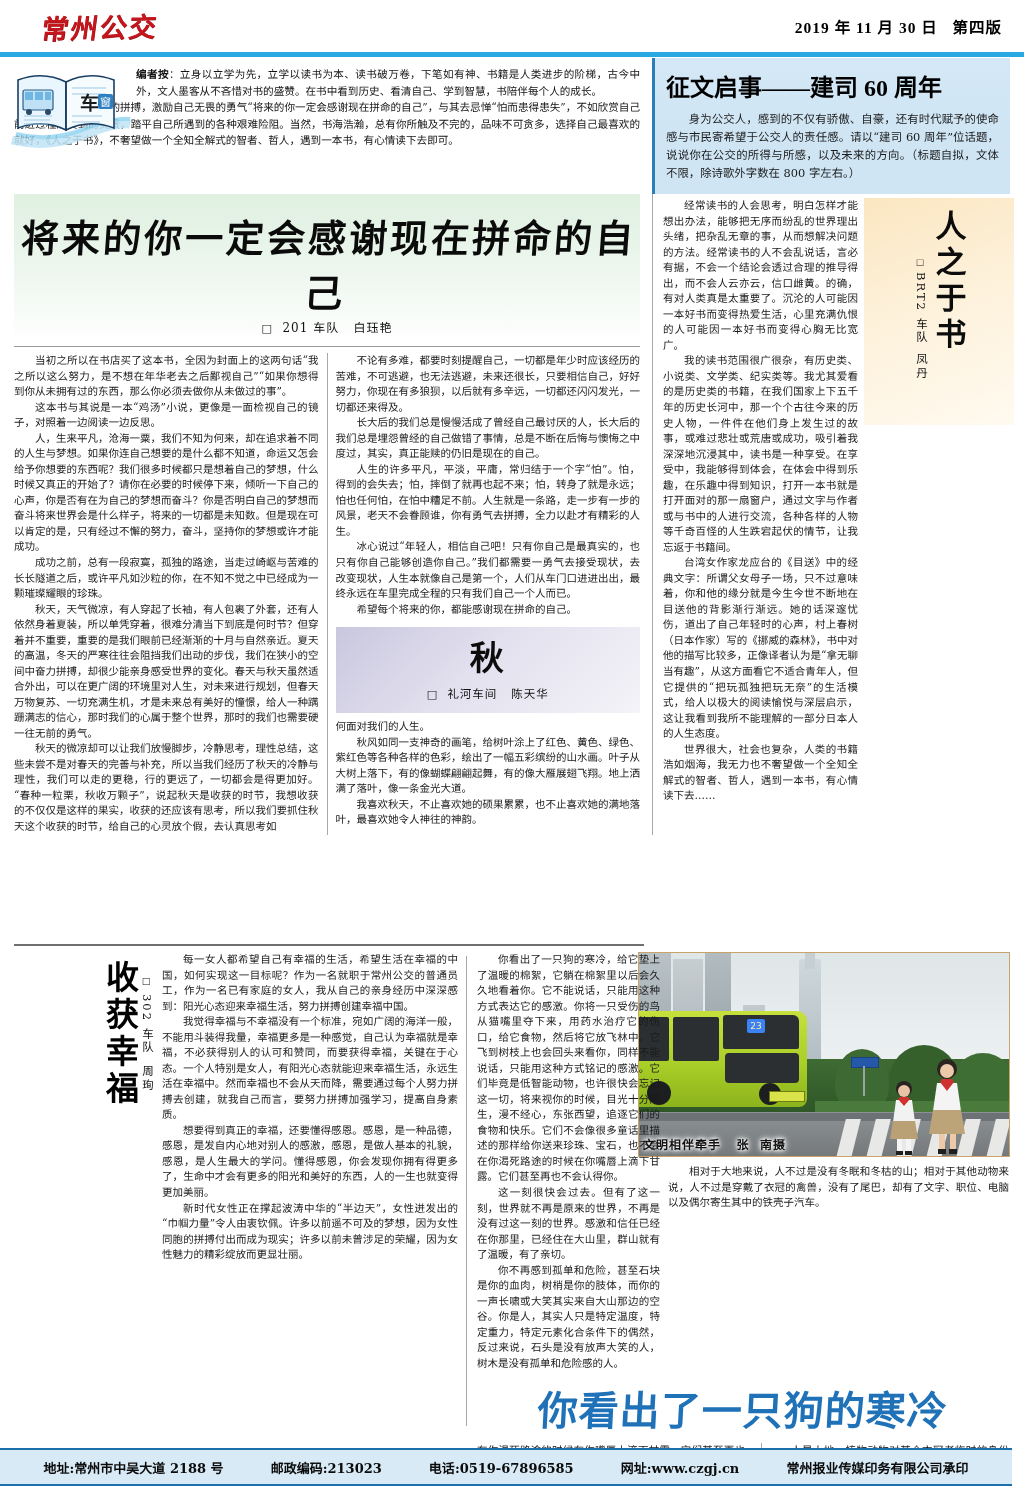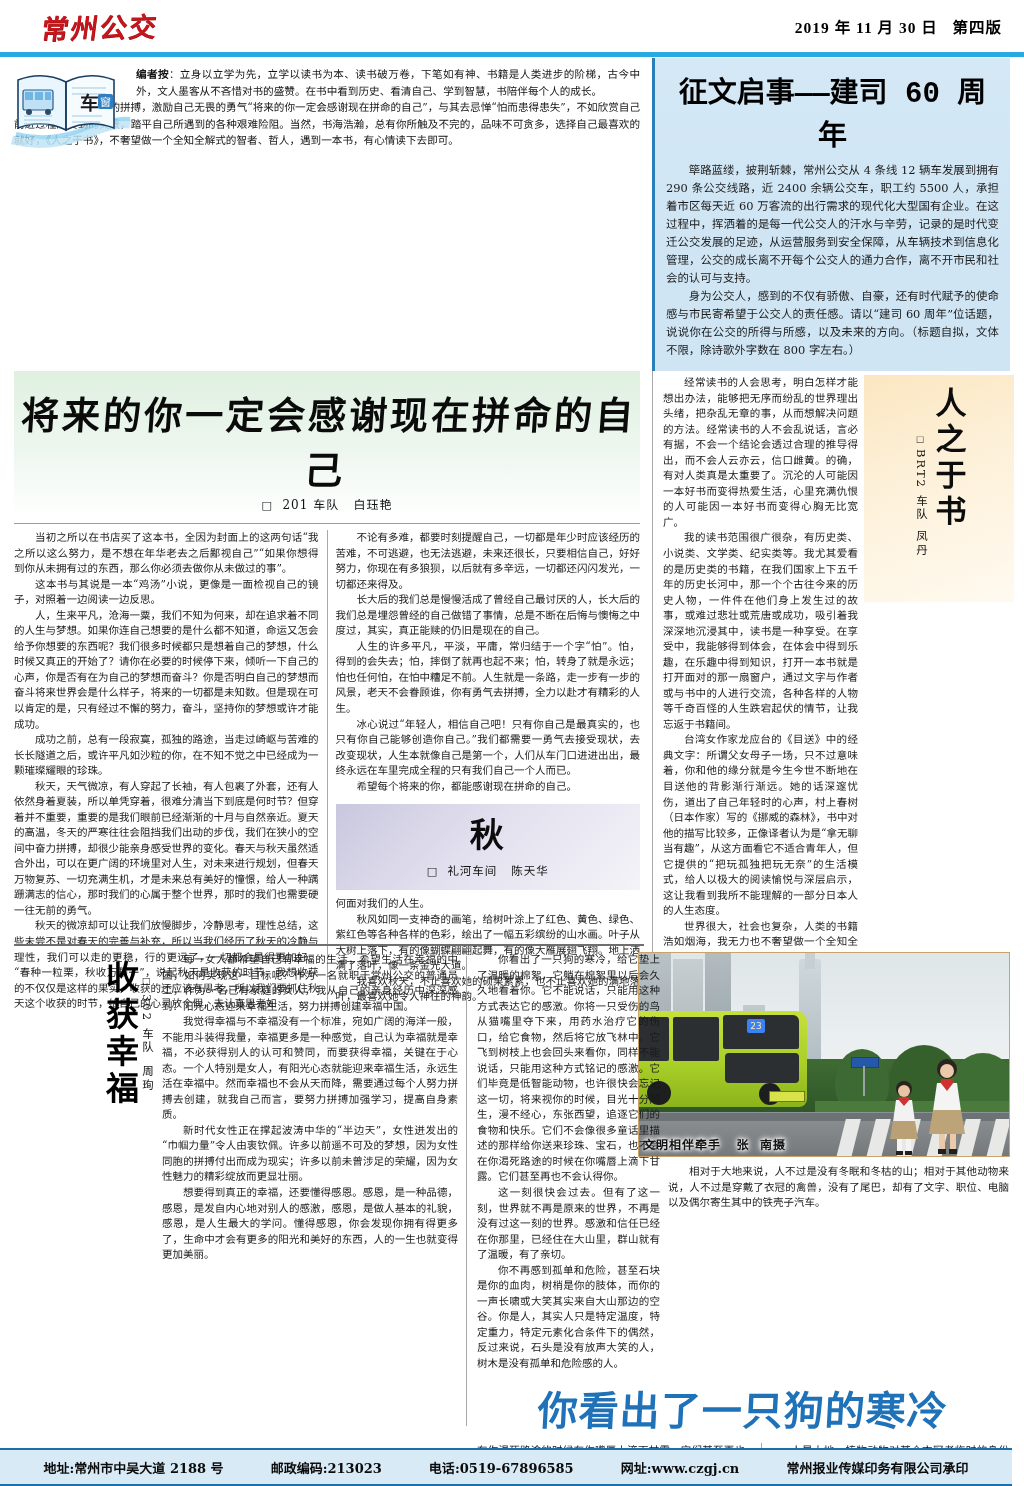--- a/index.html
+++ b/index.html
@@ -46,22 +46,22 @@
   .ed-note .ind{text-indent:2em;}
   .ed-note b{font-weight:bold;}
 
   
   .callbox{
     width:358px;background:linear-gradient(180deg,#d4e8f6 0%,#cfe5f4 60%,#cfe5f4 100%);
     border-left:3px solid #2a7fb8;
     padding:10px 11px 12px 11px;box-sizing:border-box;
   }
   .callbox h2{
-    margin:0 0 7px 0;font-size:29px;text-align:center;font-weight:bold;
-    letter-spacing:0px;font-family:Liberation Mono, monospace;color:#000;
+    margin:0 0 7px 0;font-size:24px;font-weight:bold;
+    letter-spacing:0px;font-family:Liberation Serif, serif;color:#000;
   }
   .callbox .body-text{font-size:11.4px;line-height:1.58;}
 
   
   .vrule{width:1px;background:#a8a8a8;}
 
   
   .feature-head{
     background:linear-gradient(180deg,#dff0e0 0%,#eef7ef 55%,#ffffff 100%);
     padding:14px 0 7px 0;text-align:center;position:relative;
@@ -200,21 +200,20 @@
 
       <div class="ed-note">
         <p class="first"><b>编者按</b><span>：立身以立学为先，立学以读书为本、读书破万卷，下笔如有神、书籍是人类进步的阶梯，古今中外，文人墨客从不吝惜对书的盛赞。在书中看到历史、看清自己、学到智慧，书陪伴每个人的成长。</span></p>
         <p class="ind">在书中看到他人的拼搏，激励自己无畏的勇气“将来的你一定会感谢现在拼命的自己”，与其去忌惮“怕而患得患失”，不如欣赏自己前进过程欣赏到的美景，踏平自己所遇到的各种艰难险阻。当然，书海浩瀚，总有你所触及不完的，品味不可贪多，选择自己最喜欢的就好，《人之于书》，不奢望做一个全知全解式的智者、哲人，遇到一本书，有心情读下去即可。</p>
       </div>
     </div>
 
     <div class="callbox">
       <h2>征文启事——建司 60 周年</h2>
       <div class="body-text">
-        <p>筚路蓝缕，披荆斩棘，常州公交从 4 条线 12 辆车发展到拥有 290 条公交线路，近 2400 余辆公交车，职工约 5500 人，承担着市区每天近 60 万客流的出行需求的现代化大型国有企业。在这过程中，挥洒着的是每一代公交人的汗水与辛劳，记录的是时代变迁公交发展的足迹，从运营服务到安全保障，从车辆技术到信息化管理，公交的成长离不开每个公交人的通力合作，离不开市民和社会的认可与支持。</p>
         <p>身为公交人，感到的不仅有骄傲、自豪，还有时代赋予的使命感与市民寄希望于公交人的责任感。请以“建司 60 周年”位话题，说说你在公交的所得与所感，以及未来的方向。（标题自拟，文体不限，除诗歌外字数在 800 字左右。）</p>
       </div>
     </div>
   </div>
 
   <div style="display:flex;align-items:stretch;">
 
     <div style="width:652px;box-sizing:border-box;padding:0 12px 0 14px;">
 
       <div class="feature-head">
@@ -378,22 +377,22 @@
           <span style="font-size:12px;">□</span>
           <span class="vbyline" style="margin-top:5px;">302 车队</span>
           <span class="vbyline" style="margin-top:10px;">周珣</span>
         </div>
         <div class="harvest-title" style="margin-left:6px;">收获幸福</div>
       </div>
 
       <div class="body-text" style="flex:1;padding-left:6px;">
         <p>每一女人都希望自己有幸福的生活，希望生活在幸福的中国，如何实现这一目标呢？作为一名就职于常州公交的普通员工，作为一名已有家庭的女人，我从自己的亲身经历中深深感到：阳光心态迎来幸福生活，努力拼搏创建幸福中国。</p>
         <p>我觉得幸福与不幸福没有一个标准，宛如广阔的海洋一般，不能用斗装得我量，幸福更多是一种感觉，自己认为幸福就是幸福，不必获得别人的认可和赞同，而要获得幸福，关键在于心态。一个人特别是女人，有阳光心态就能迎来幸福生活，永远生活在幸福中。然而幸福也不会从天而降，需要通过每个人努力拼搏去创建，就我自己而言，要努力拼搏加强学习，提高自身素质。</p>
+        <p>想要得到真正的幸福，还要懂得感恩。感恩，是一种品德，感恩，是发自内心地对别人的感激，感恩，是做人基本的礼貌，感恩，是人生最大的学问。懂得感恩，你会发现你拥有得更多了，生命中才会有更多的阳光和美好的东西，人的一生也就变得更加美丽。</p>
         <p>新时代女性正在撑起波涛中华的“半边天”，女性迸发出的“巾帼力量”令人由衷钦佩。许多以前遥不可及的梦想，因为女性同胞的拼搏付出而成为现实；许多以前未曾涉足的荣耀，因为女性魅力的精彩绽放而更显壮丽。</p>
-        <p>想要得到真正的幸福，还要懂得感恩。感恩，是一种品德，感恩，是发自内心地对别人的感激，感恩，是做人基本的礼貌，感恩，是人生最大的学问。懂得感恩，你会发现你拥有得更多了，生命中才会有更多的阳光和美好的东西，人的一生也就变得更加美丽。</p>
       </div>
     </div>
 
     <div class="vrule" style="margin-top:4px;height:470px;"></div>
 
     <div style="width:556px;box-sizing:border-box;padding:0 14px 0 10px;">
       <div style="display:flex;">
 
         <div style="width:183px;" class="body-text">
           <p>你看出了一只狗的寒冷，给它垫上了温暖的棉絮，它躺在棉絮里以后会久久地看着你。它不能说话，只能用这种方式表达它的感激。你将一只受伤的鸟从猫嘴里夺下来，用药水治疗它的伤口，给它食物，然后将它放飞林中。它飞到树枝上也会回头来看你，同样不能说话，只能用这种方式铭记的感激。它们毕竟是低智能动物，也许很快会忘记这一切，将来视你的时候，目光十分陌生，漫不经心，东张西望，追逐它们的食物和快乐。它们不会像很多童话里描述的那样给你送来珍珠、宝石，也不会在你渴死路途的时候在你嘴唇上滴下甘露。它们甚至再也不会认得你。</p>

